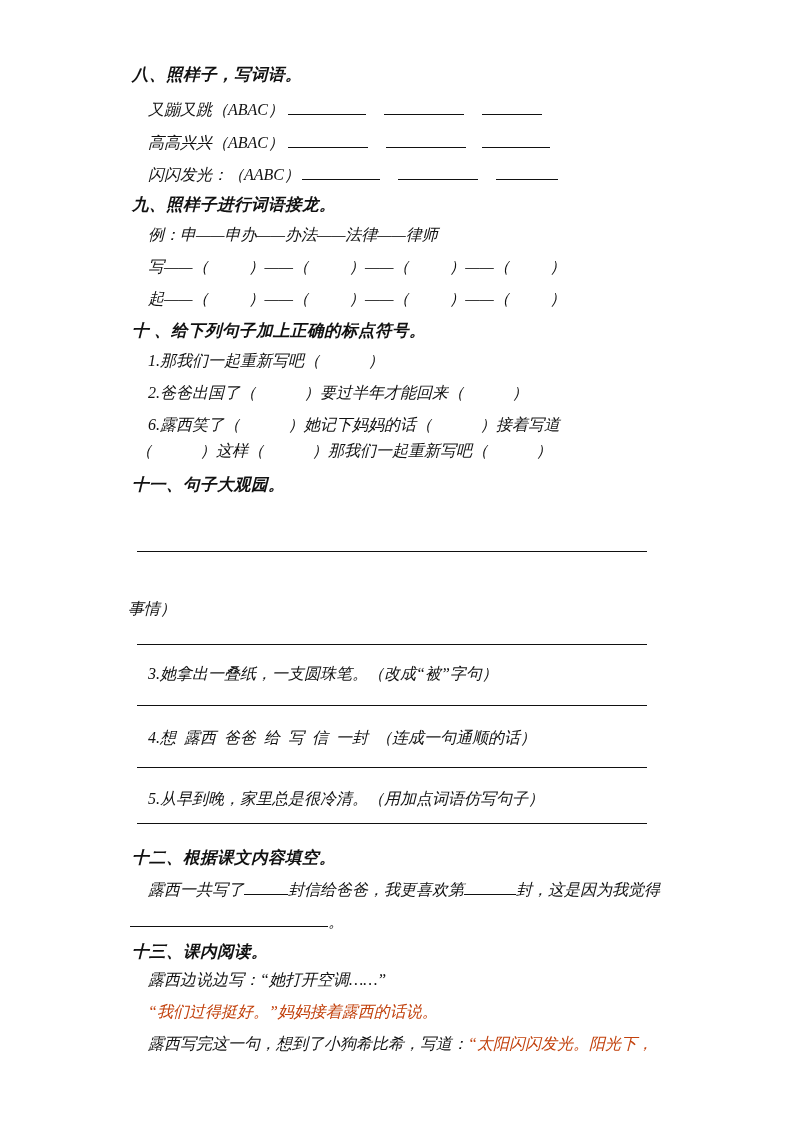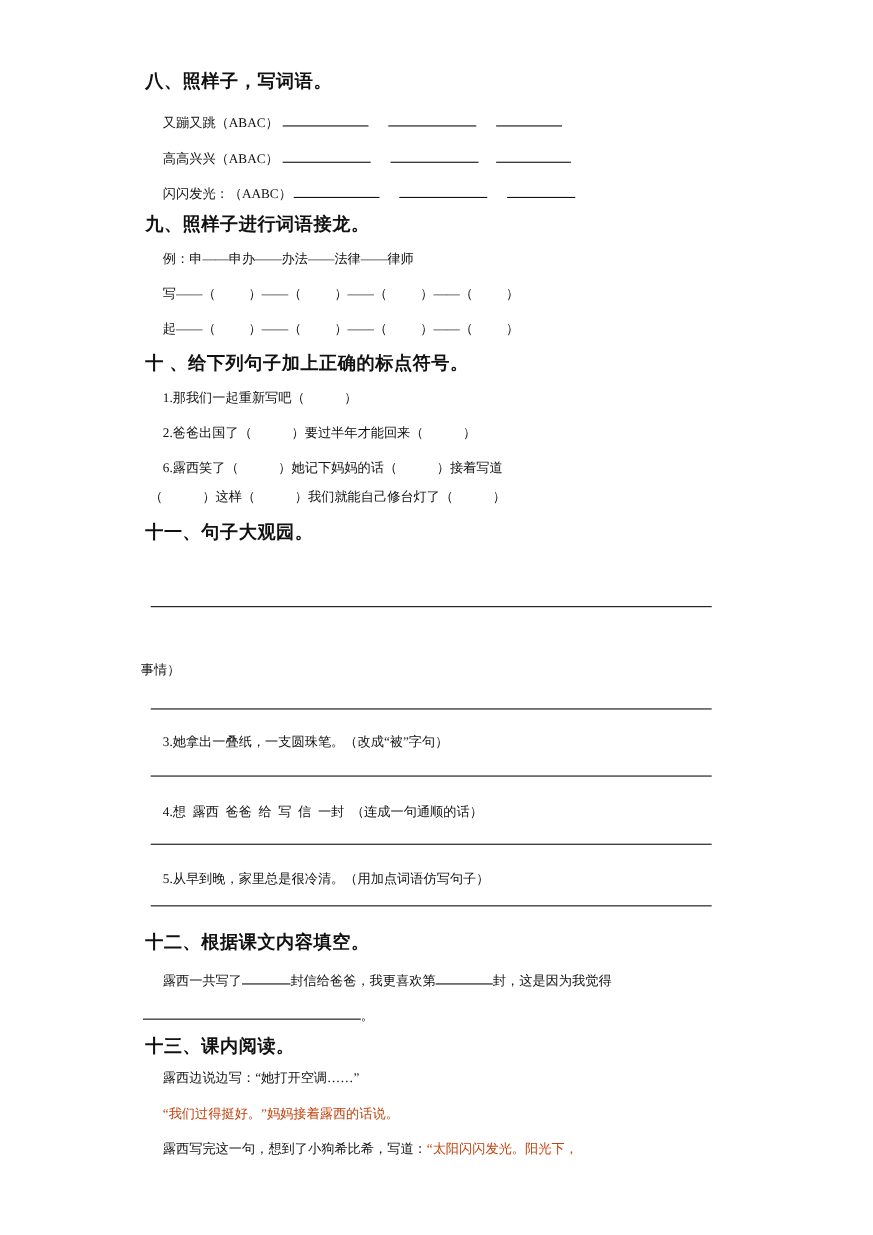--- a/index.html
+++ b/index.html
@@ -4,25 +4,26 @@
 <style>
   html,body{margin:0;padding:0;background:#e8e8e8;}
   .sheet{
     position:relative;
     width:794px;height:1123px;
     background:#ffffff;
     margin:0 auto;
     overflow:hidden;
     font-family:"Liberation Serif", serif;
     color:#111111;
+    font-style:italic;
   }
   .ln{
     position:absolute;
     white-space:pre;
-    font-size:12px;
+    font-size:16px;
     line-height:20px;
     color:#111111;
   }
   .heading{
     font-weight:700;
     font-family:"Liberation Sans", sans-serif;
     font-size:16.5px;
     letter-spacing:0.5px;
   }
   .blank{
@@ -53,21 +54,21 @@
 
   <div class="ln heading" style="left:132px;top:194px">九、照样子进行词语接龙。</div>
   <div class="ln" style="left:148px;top:225px">例：申——申办——办法——法律——律师</div>
   <div class="ln" style="left:148px;top:257px">写——（          ）——（          ）——（          ）——（          ）</div>
   <div class="ln" style="left:148px;top:289px">起——（          ）——（          ）——（          ）——（          ）</div>
 
   <div class="ln heading" style="left:132px;top:320px">十 、给下列句子加上正确的标点符号。</div>
   <div class="ln" style="left:148px;top:351px">1.那我们一起重新写吧（            ）</div>
   <div class="ln" style="left:148px;top:383px">2.爸爸出国了（            ）要过半年才能回来（            ）</div>
   <div class="ln" style="left:148px;top:415px">6.露西笑了（            ）她记下妈妈的话（            ）接着写道</div>
-  <div class="ln" style="left:136px;top:441px">（            ）这样（            ）我们就能自己修台灯了（            ）</div>
+  <div class="ln" style="left:136px;top:441px">（            ）这样（            ）那我们一起重新写吧（            ）</div>
 
   <div class="ln heading" style="left:132px;top:474px">十一、句子大观园。</div>
 
   <div class="rule" style="left:137px;top:551px;width:510px"></div>
 
   <div class="ln" style="left:128px;top:599px">事情）</div>
   <div class="rule" style="left:137px;top:644px;width:510px"></div>
 
   <div class="ln" style="left:148px;top:664px">3.她拿出一叠纸，一支圆珠笔。（改成“被”字句）</div>
   <div class="rule" style="left:137px;top:705px;width:510px"></div>

